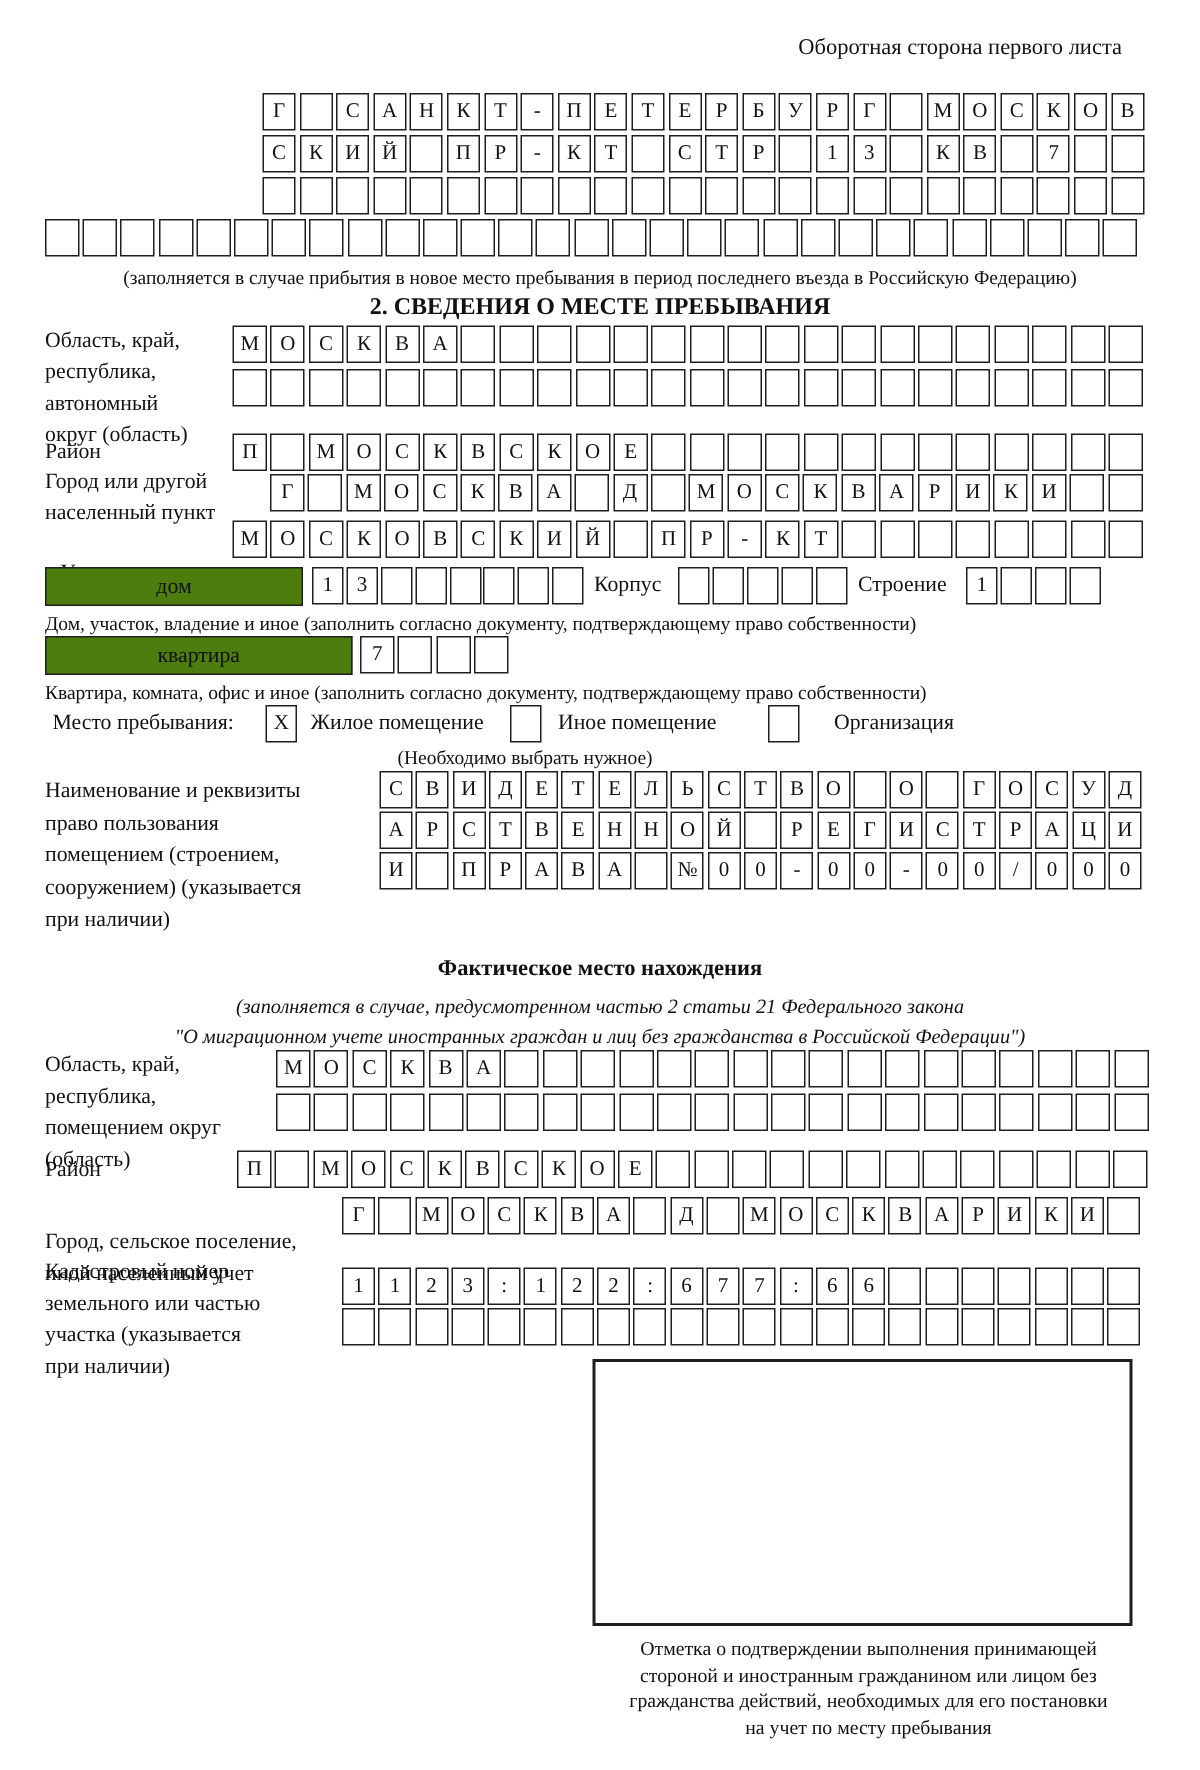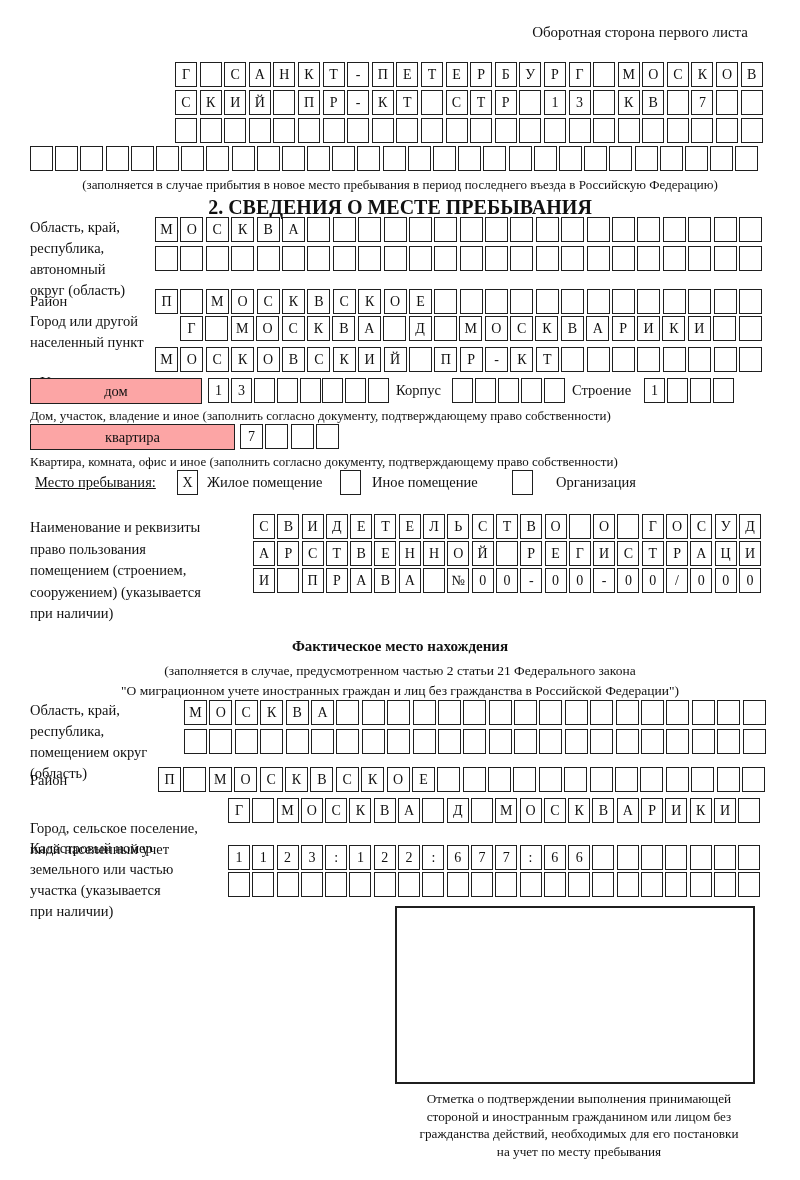--- a/index.html
+++ b/index.html
@@ -25,21 +25,21 @@
   .grid.g24t { gap:2.6px; }
   .grid.g29 .cell { width:23px; }
   .grid.g29 { gap:2.2px; }
   .grid.tight { gap:2.3px; }
   .grid.tight .cell { width:22px; }
   .grid.small { gap:1.9px; }
   .grid.small .cell { width:21px; height:25px; }
   .labelbox {
     box-sizing:border-box; border:1.6px solid #1f1f1f; height:26px;
     display:flex; align-items:center; justify-content:center;
-    font-size:14.5px; background:#fca5a5;
+    font-size:14.5px; background:#4d7c0f;
   }
   .chk {
     box-sizing:border-box; width:21px; height:25px; border:1.6px solid #1f1f1f;
     display:flex; align-items:center; justify-content:center;
     font-size:14px; background:#fff;
   }
   .bigbox { box-sizing:border-box; border:2px solid #1f1f1f; background:#fff; }
   .inline-lbl { font-size:14.5px; white-space:nowrap; }
 </style>
 </head>
@@ -153,21 +153,21 @@
       <div class="cell"></div>
       <div class="cell"></div>
       <div class="cell"></div>
       <div class="cell"></div>
       <div class="cell"></div>
       <div class="cell"></div>
       <div class="cell"></div>
     </div>
   <div class="abs note center" style="left:0; top:176px; width:800px;">(заполняется в случае прибытия в новое место пребывания в период последнего въезда в Российскую Федерацию)</div>
 
-  <div class="abs center bold" style="left:0; top:196px; width:800px; font-size:20px;">2. СВЕДЕНИЯ О МЕСТЕ ПРЕБЫВАНИЯ</div>
+  <div class="abs center bold" style="left:0; top:196px; width:800px; font-size:16px;">2. СВЕДЕНИЯ О МЕСТЕ ПРЕБЫВАНИЯ</div>
 
   <div class="abs lbl" style="left:30px; top:217px;">
       <div>Область, край,</div>
       <div>республика,</div>
       <div>автономный</div>
       <div>округ (область)</div>
     </div>
   <div class="abs grid" style="left:155px; top:217px;">
       <div class="cell">М</div>
       <div class="cell">О</div>
@@ -337,27 +337,28 @@
 
   <div class="abs labelbox" style="left:30px; top:424px; width:205px;">квартира</div>
   <div class="abs grid" style="left:240px; top:424px;">
       <div class="cell">7</div>
       <div class="cell"></div>
       <div class="cell"></div>
       <div class="cell"></div>
     </div>
   <div class="abs note" style="left:30px; top:453px;">Квартира, комната, офис и иное (заполнить согласно документу, подтверждающему право собственности)</div>
 
-  <div class="abs inline-lbl" style="left:35px; top:474px;text-decoration:underline;">Место пребывания:</div>
+  <div class="abs inline-lbl" style="left:35px; top:474px;">Место пребывания:</div>
   <div class="abs chk" style="left:177px; top:470px;">X</div>
   <div class="abs inline-lbl" style="left:207px; top:474px;">Жилое помещение</div>
   <div class="abs chk" style="left:340px; top:470px;"></div>
   <div class="abs inline-lbl" style="left:372px; top:474px;">Иное помещение</div>
   <div class="abs chk" style="left:512px; top:470px;"></div>
   <div class="abs inline-lbl" style="left:556px; top:474px;">Организация</div>
+  <div class="abs note center" style="left:100px; top:496px; width:500px;">(Необходимо выбрать нужное)</div>
 
   <div class="abs lbl" style="left:30px; top:517px; line-height:21.5px;">
       <div>Наименование и реквизиты</div>
       <div>право пользования</div>
       <div>помещением (строением,</div>
       <div>сооружением) (указывается</div>
       <div>при наличии)</div>
     </div>
   <div class="abs grid tight" style="left:253px; top:514px;">
       <div class="cell">С</div>
@@ -423,21 +424,21 @@
       <div class="cell">-</div>
       <div class="cell">0</div>
       <div class="cell">0</div>
       <div class="cell">/</div>
       <div class="cell">0</div>
       <div class="cell">0</div>
       <div class="cell">0</div>
     </div>
 
   <div class="abs center bold" style="left:0; top:638px; width:800px; font-size:15px;">Фактическое место нахождения</div>
-  <div class="abs note center" style="left:0; top:661px; width:800px; line-height:20px; font-size:13.5px;">
+  <div class="abs note center" style="left:0; top:661px; width:800px; line-height:20px; font-size:13.5px;font-style:italic;">
       <div>(заполняется в случае, предусмотренном частью 2 статьи 21 Федерального закона</div>
       <div>"О миграционном учете иностранных граждан и лиц без гражданства в Российской Федерации")</div>
     </div>
 
   <div class="abs lbl" style="left:30px; top:700px;">
       <div>Область, край,</div>
       <div>республика,</div>
       <div>помещением округ</div>
       <div>(область)</div>
     </div>

